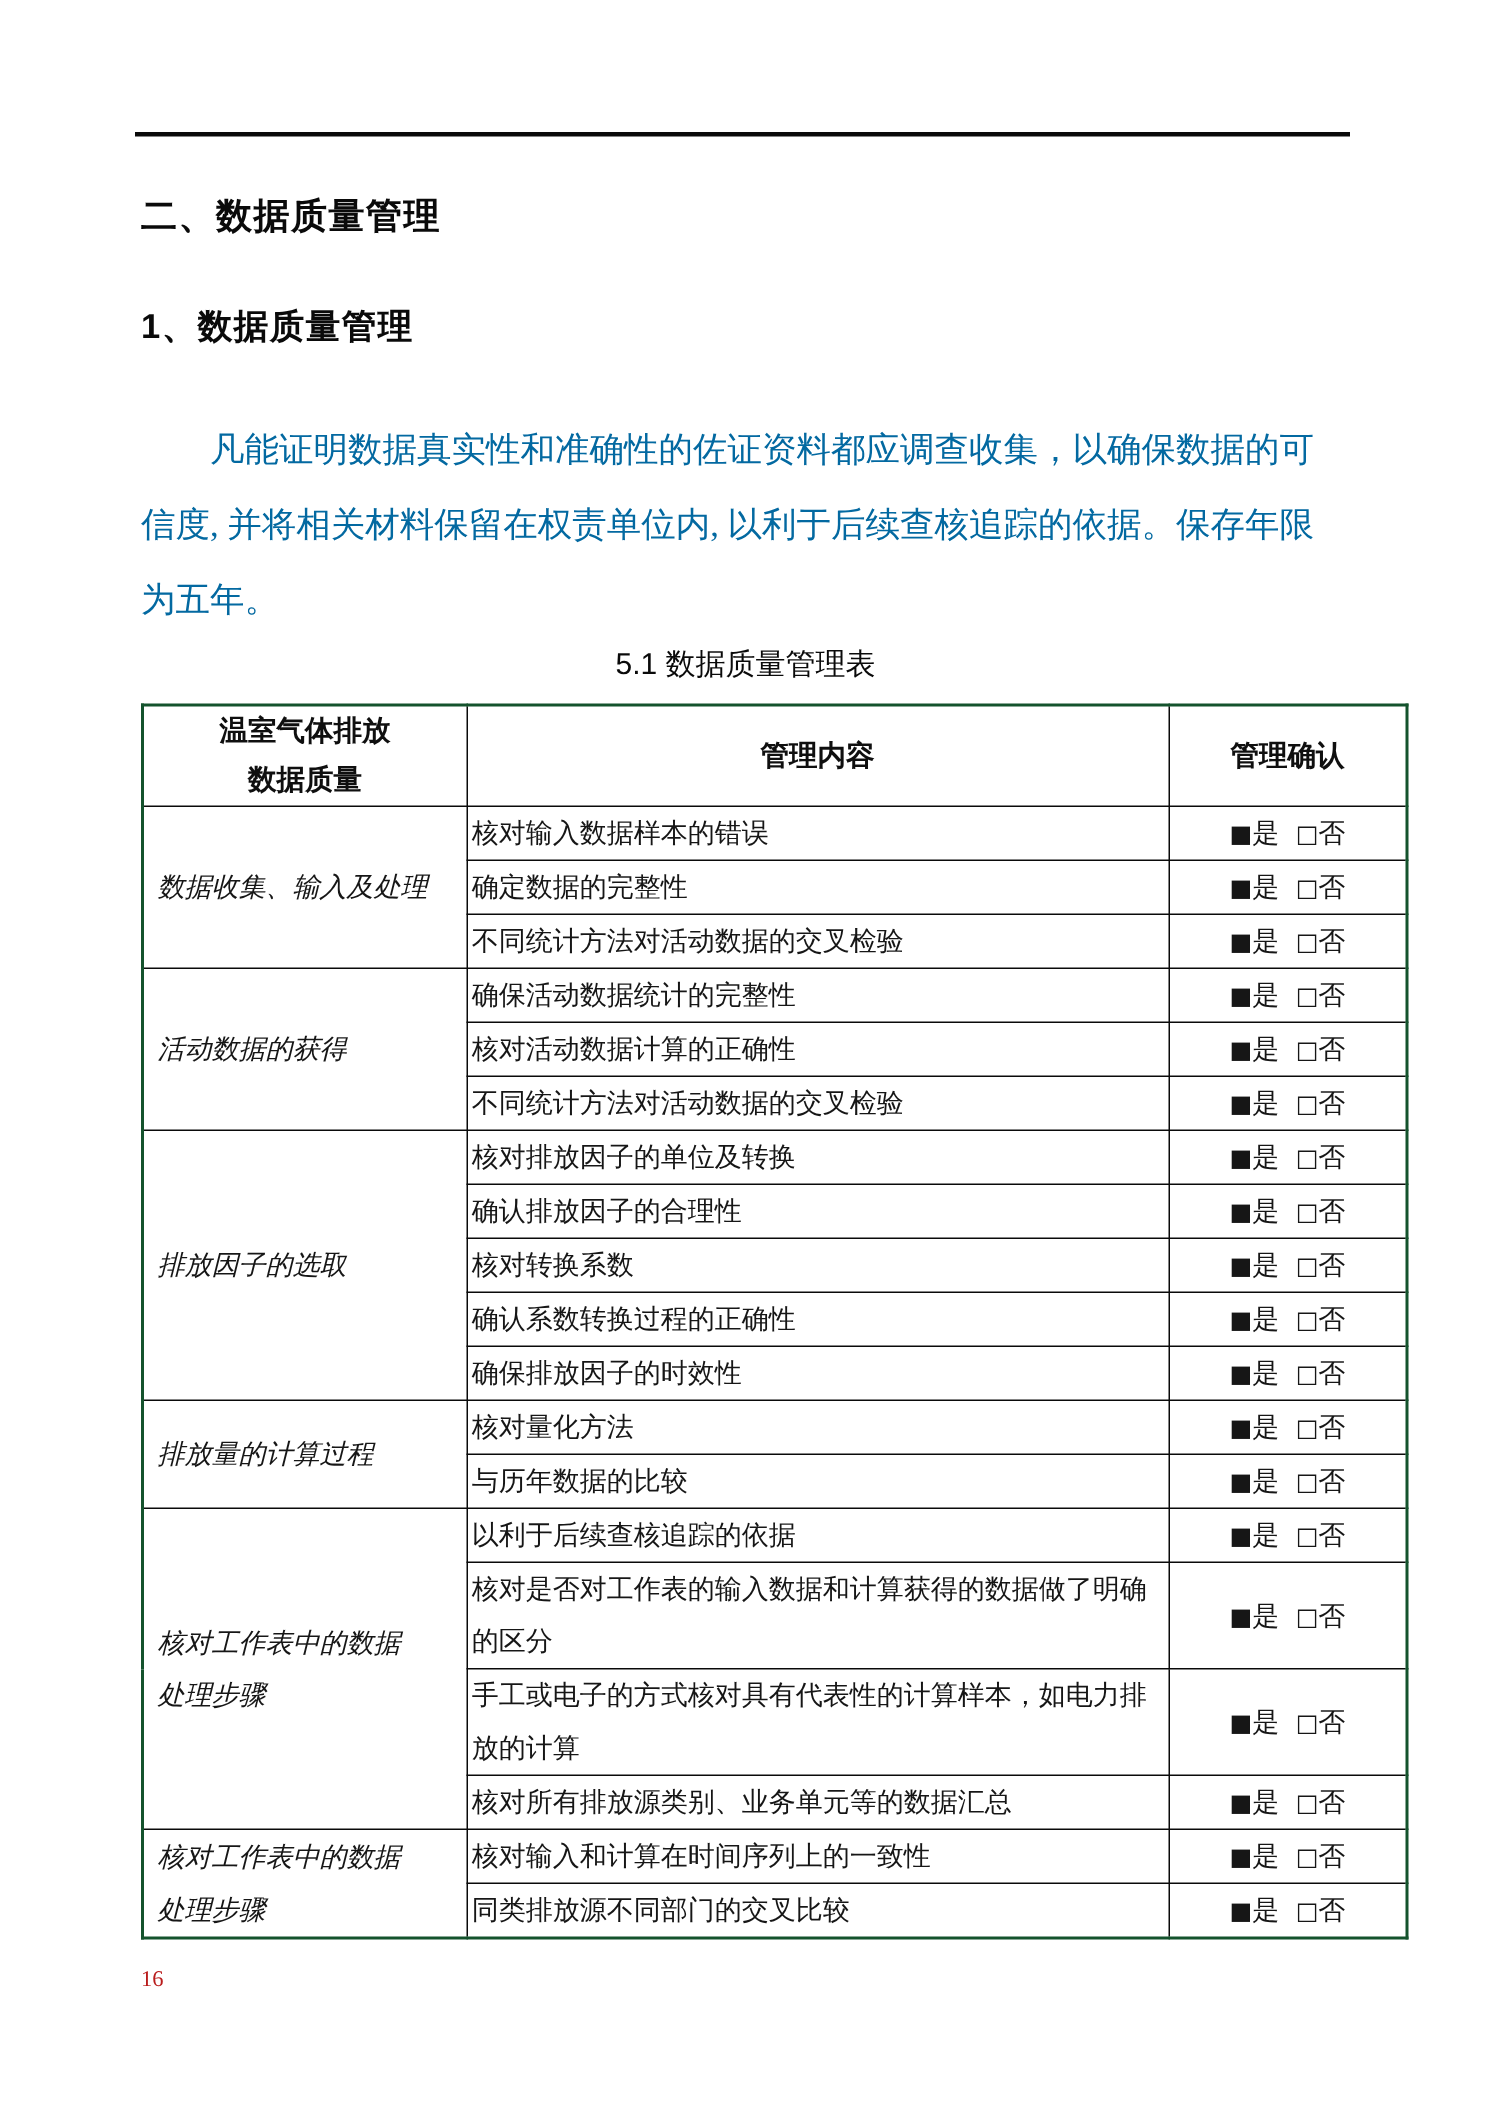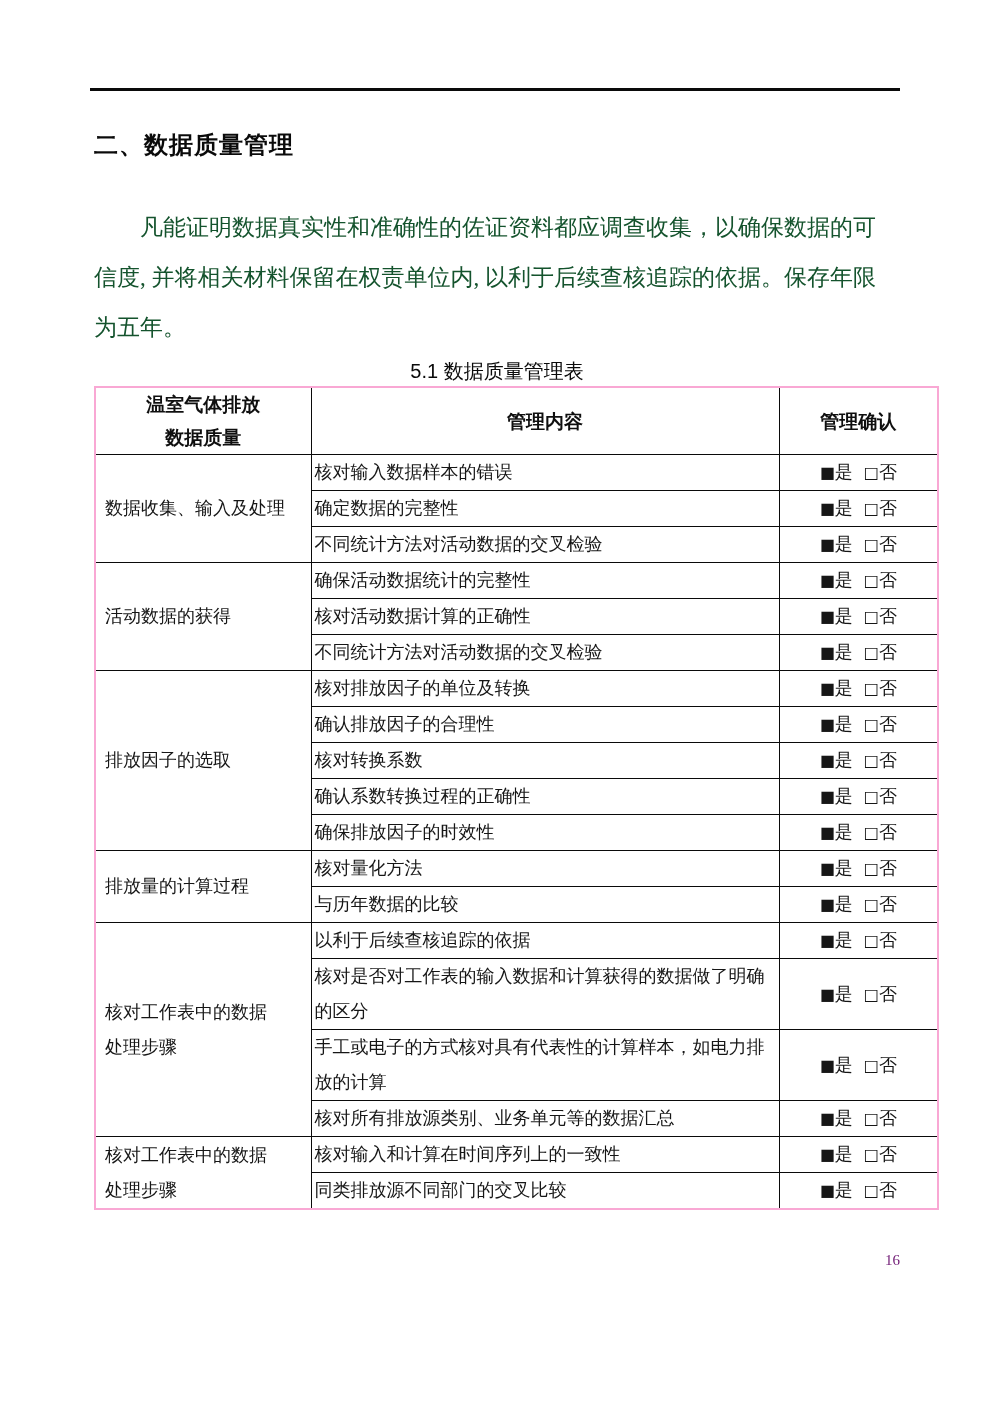--- a/index.html
+++ b/index.html
@@ -40,37 +40,37 @@
     line-height: 32px;
     letter-spacing: 1px;
     color: #0a0a0a;
   }
   .body-paragraph {
     margin-top: 42px;
     font-size: 23px;
     line-height: 50px;
     text-indent: 2em;
     white-space: pre-line;
-    color: #14532d;
+    color: #0369a1;
   }
   .table-caption {
     margin-top: 6px;
     text-align: center;
     font-family: "Liberation Sans", sans-serif;
     font-weight: normal;
     font-size: 20px;
     line-height: 24px;
     color: #0a0a0a;
   }
   table.quality-table {
-    margin-top: 3px;
+    margin-top: 14px;
     border-collapse: collapse;
     table-layout: fixed;
     width: 843px;
-    border: 2px solid #f9a8d4;
+    border: 2px solid #14532d;
     font-size: 18px;
     color: #161616;
   }
   .quality-table th, .quality-table td {
     border: 1px solid #0a0a0a;
     vertical-align: middle;
   }
   .quality-table th {
     font-family: "Liberation Sans", sans-serif;
     font-weight: bold;
@@ -79,53 +79,55 @@
     text-align: center;
     height: 67px;
     white-space: pre-line;
     color: #0f0f0f;
   }
   .group-cell {
     padding-left: 9px;
     line-height: 35px;
     white-space: pre-line;
     text-align: left;
+    font-style: italic;
   }
   .content-cell {
     padding-left: 3px;
     line-height: 35px;
     height: 35px;
     white-space: pre-line;
     text-align: left;
   }
   .confirm-cell {
     text-align: center;
     line-height: 21px;
     height: 35px;
     white-space: nowrap;
   }
   .confirm-cell .cb { font-family: "DejaVu Sans", sans-serif; font-size: 16px; }
   .confirm-cell .cb-gap { display: inline-block; width: 11px; }
   .page-number {
-    margin-top: 42px;
-    text-align: right;
+    margin-top: 19px;
+    text-align: left;
     font-size: 15px;
-    color: #701a75;
+    color: #b91c1c;
   }
 </style>
 </head>
 <body>
 
 <div class="page">
   <div class="content">
 
     <div class="top-rule"></div>
 
     <div class="h1">二、数据质量管理</div>
 
+    <div class="h2">1、数据质量管理</div>
 
     <div class="body-paragraph">凡能证明数据真实性和准确性的佐证资料都应调查收集，以确保数据的可
 信度, 并将相关材料保留在权责单位内, 以利于后续查核追踪的依据。保存年限
 为五年。</div>
 
     <div class="table-caption">5.1 数据质量管理表</div>
 
     <table class="quality-table">
       <colgroup>
         <col style="width:216px">

